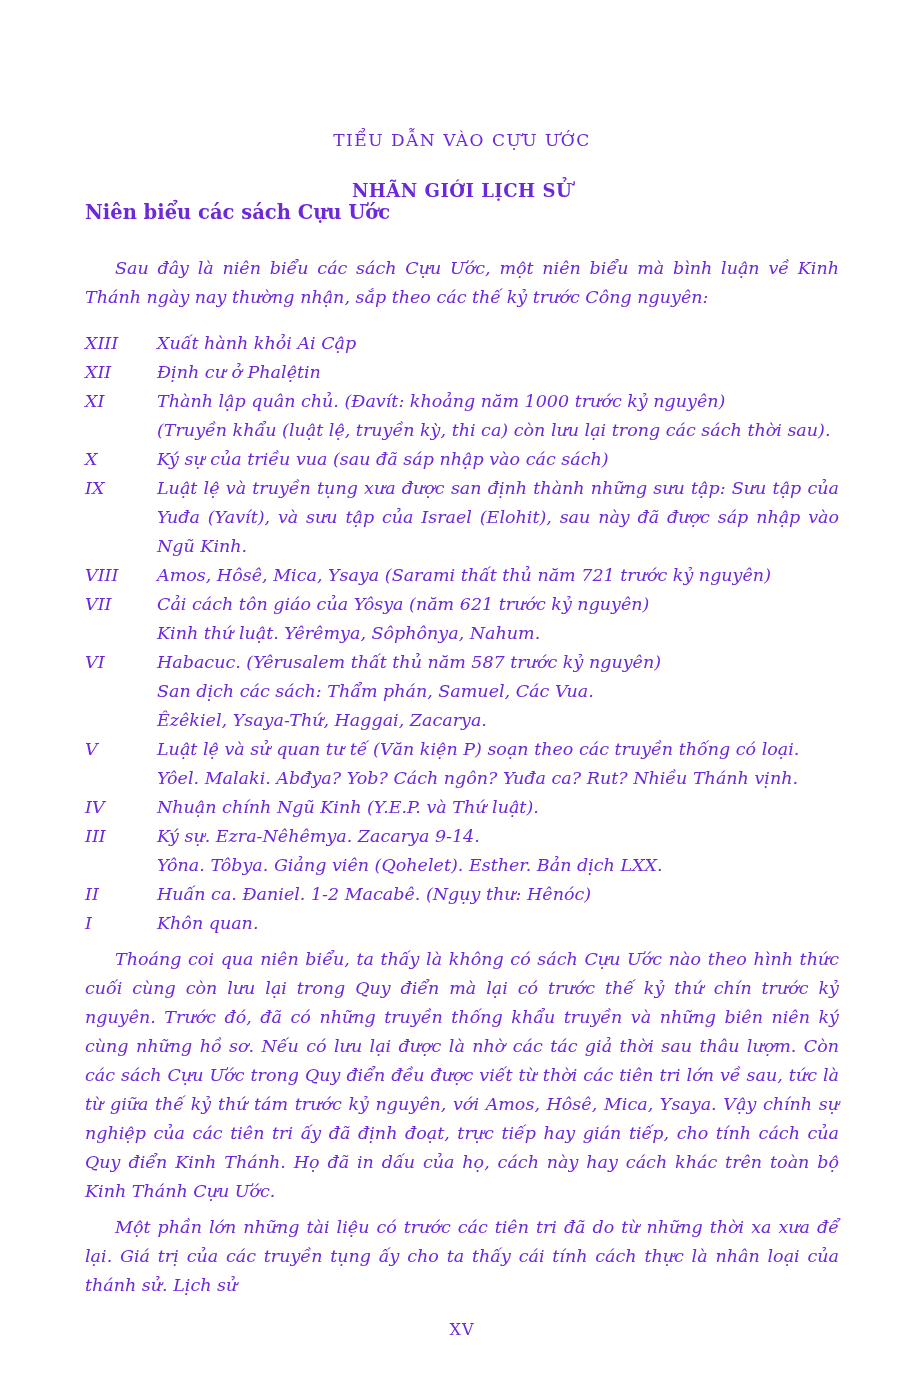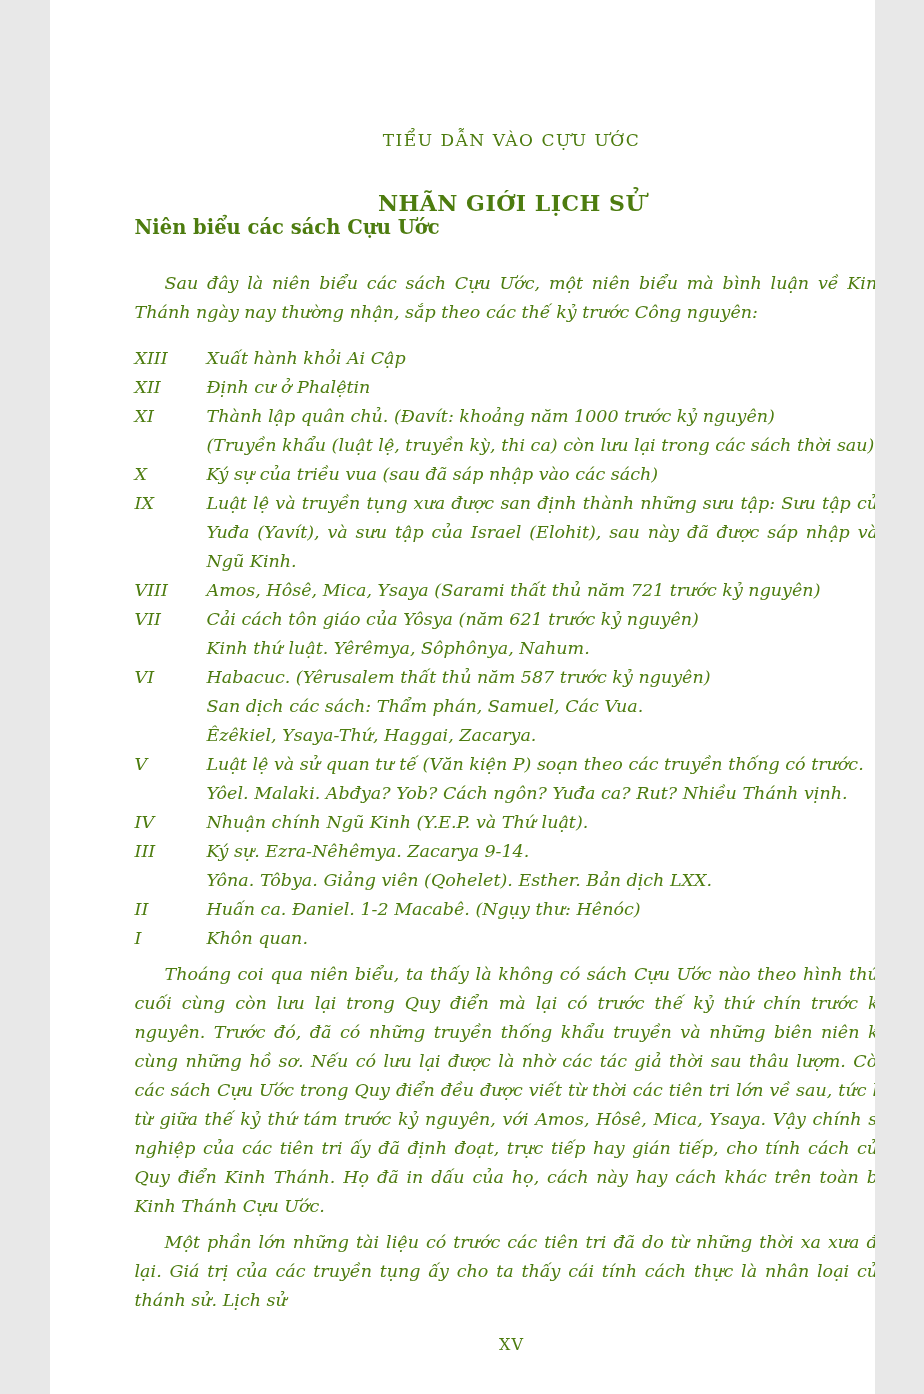--- a/index.html
+++ b/index.html
@@ -1,42 +1,42 @@
 <!DOCTYPE html>
 <html><head>
 <meta charset="utf-8">
 <style>
   html, body { margin: 0; padding: 0; background: #e8e8e8; }
   .page {
     position: relative;
-    width: 825px;
+    width: 924px;
     height: 1394px;
     background: #ffffff;
-    color: #4d7c0f;
+    color: #6d28d9;
     font-family: "DejaVu Serif", "Liberation Serif", serif;
     overflow: hidden;
     margin: 0 auto;
   }
   .content {
     position: absolute;
     left: 85px;
     top: 0;
     width: 754px;
   }
   .running-head {
     margin-top: 130px;
     text-align: center;
     font-size: 17px;
     letter-spacing: 1.5px;
     font-weight: normal;
   }
   .doc-title {
-    margin-top: 40px;
+    margin-top: 30px;
     text-align: center;
-    font-size: 22px;
+    font-size: 18px;
     font-weight: bold;
     letter-spacing: 0.5px;
   }
   .section-heading {
     font-size: 19.5px;
     font-weight: bold;
   }
   .body-it {
     font-style: italic;
     font-size: 17.5px;
@@ -142,21 +142,21 @@
         <div class="entry-lines">
           <div>Habacuc. (Yêrusalem thất thủ năm 587 trước kỷ nguyên)</div>
           <div>San dịch các sách: Thẩm phán, Samuel, Các Vua.</div>
           <div>Êzêkiel, Ysaya-Thứ, Haggai, Zacarya.</div>
         </div>
       </div>
 
       <div class="trow">
         <div class="num">V</div>
         <div class="entry-lines">
-          <div>Luật lệ và sử quan tư tế (Văn kiện P) soạn theo các truyền thống có trước.</div>
+          <div>Luật lệ và sử quan tư tế (Văn kiện P) soạn theo các truyền thống có loại.</div>
           <div>Yôel. Malaki. Abđya? Yob? Cách ngôn? Yuđa ca? Rut? Nhiều Thánh vịnh.</div>
         </div>
       </div>
 
       <div class="trow">
         <div class="num">IV</div>
         <div class="entry-lines">
           <div>Nhuận chính Ngũ Kinh (Y.E.P. và Thứ luật).</div>
         </div>
       </div>

